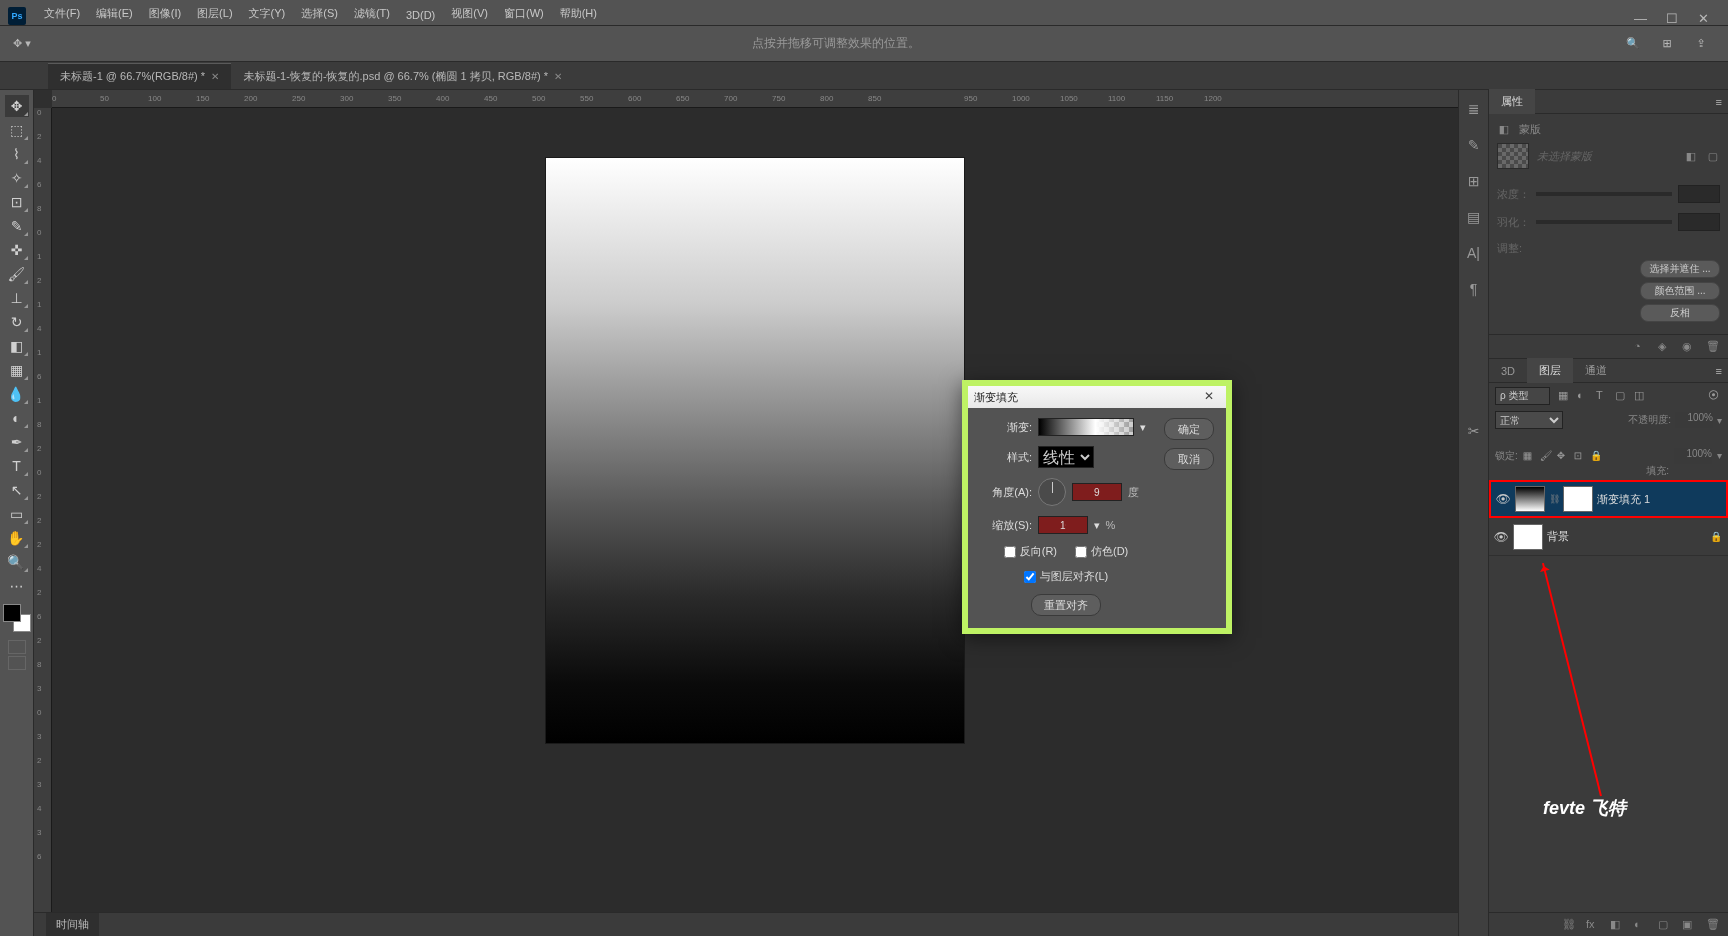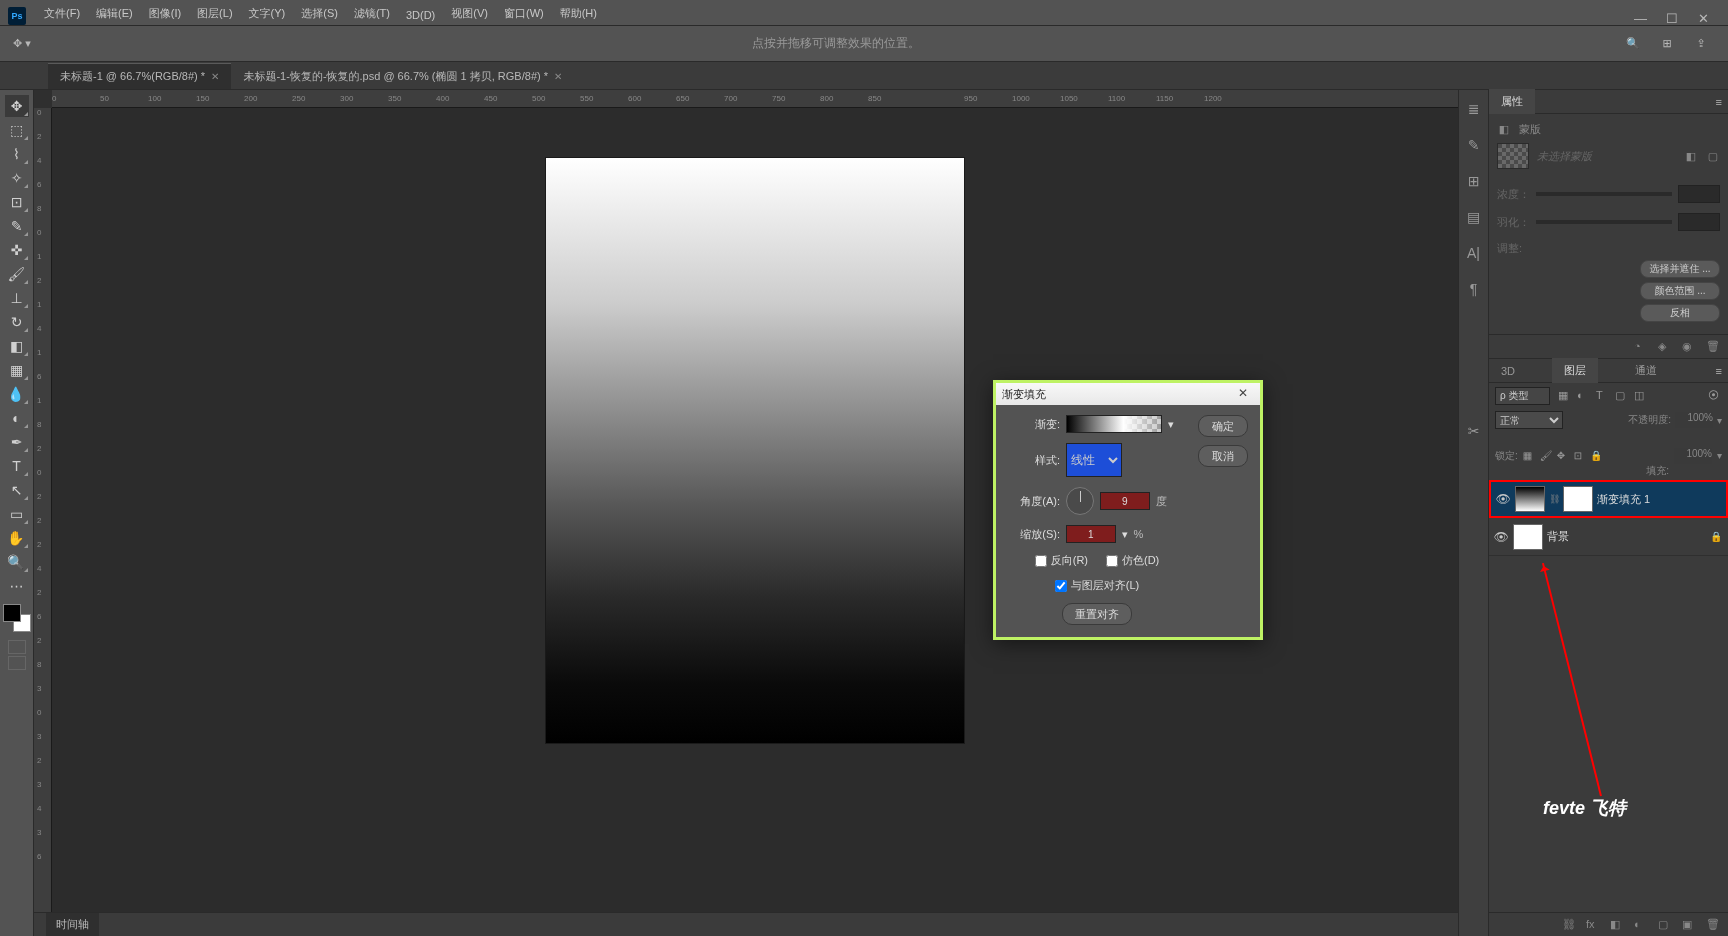--- a/index.html
+++ b/index.html
@@ -53,21 +53,21 @@
 .timeline-tab { height: 24px; background: #3b3b3b; border-top: 1px solid #2a2a2a; display: flex; align-items: center; padding-left: 12px; }
 .timeline-label { padding: 4px 10px; background: #2f2f2f; font-size: 11px; }
 
 
 .right-dock { width: 30px; background: #3f3f3f; display: flex; flex-direction: column; align-items: center; padding-top: 10px; gap: 18px; border-left: 1px solid #2a2a2a; }
 .dock-icon { width: 20px; height: 18px; color: #999; cursor: pointer; display:flex; align-items:center; justify-content:center; font-size:14px; }
 .dock-sep { height: 88px; }
 
 
 .right-panels { width: 240px; background: #3b3b3b; display: flex; flex-direction: column; border-left: 1px solid #2a2a2a; }
-.panel-tabs { height: 24px; display: flex; align-items: center; border-bottom: 1px solid #2a2a2a; gap: 25px; }
+.panel-tabs { height: 24px; display: flex; align-items: center; border-bottom: 1px solid #2a2a2a; }
 .panel-tab { padding: 5px 12px; font-size: 11px; color: #999; cursor: pointer; }
 .panel-tab.active { background: #454545; color: #ddd; }
 .panel-body { padding: 8px; }
 .prop-row { display: flex; align-items: center; gap: 8px; margin-bottom: 6px; font-size: 11px; color: #888; }
 .mask-thumb { width: 32px; height: 26px; background: repeating-conic-gradient(#888 0% 25%, #555 0% 50%) 0/8px 8px; border: 1px solid #222; }
 .mask-thumb.unlinked { opacity: .6; }
 .icon-sm { width: 14px; height: 14px; display:inline-flex; align-items:center; justify-content:center; }
 .prop-sep { height: 10px; }
 .prop-slider-row { display: flex; align-items: center; gap: 6px; color: #666; font-size:11px; }
 .prop-slider { flex: 1; height: 4px; background: #2a2a2a; position: relative; }
@@ -95,29 +95,29 @@
 .layer-thumb { width: 30px; height: 26px; border: 1px solid #666; background: #fff; }
 .layer-thumb.gradient { background: linear-gradient(to bottom, #fff, #000); background-image: repeating-conic-gradient(#ccc 0% 25%, #fff 0% 50%); background-size: 8px 8px; position:relative; }
 .layer-thumb.gradient::after{ content:''; position:absolute; inset:0; background:linear-gradient(to bottom,#000,#fff);}
 .layer-mask-thumb { width: 30px; height: 26px; border: 1px solid #666; background: #fff; }
 .link-icon { width: 10px; color: #888; font-size:9px; }
 .layer-name { flex: 1; font-size: 11px; color: #ddd; }
 .layer-lock { width: 14px; color: #888; font-size:10px; }
 .layers-footer { height: 24px; border-top: 1px solid #2a2a2a; display: flex; align-items: center; justify-content: flex-end; gap: 10px; padding: 0 8px; }
 
 
-.dialog { position: absolute; left: 962px; top: 380px; width: 270px; background: #535353; border: 3px solid #bef264; box-shadow: 0 4px 20px rgba(0,0,0,.5); margin-left: 31px; }
+.dialog { position: absolute; left: 962px; top: 380px; width: 270px; background: #535353; border: 6px solid #bef264; box-shadow: 0 4px 20px rgba(0,0,0,.5); }
 .dialog-title { height: 22px; background: linear-gradient(#f8f8f8,#e8e8e8); color: #222; display: flex; align-items: center; padding: 0 6px; font-size: 11px; }
 .dialog-close { margin-left: auto; width: 16px; height: 16px; color: #444; cursor: pointer; font-size: 12px; }
 .dialog-body { padding: 10px 12px 12px 12px; display: flex; gap: 12px; }
 .dialog-fields { flex: 1; display: flex; flex-direction: column; gap: 10px; }
 .dlg-row { display: flex; align-items: center; gap: 6px; font-size: 11px; color: #ddd; }
 .dlg-label { width: 52px; text-align: right; }
 .gradient-preview { width: 96px; height: 18px; background: linear-gradient(to right, #000, #fff 60%, rgba(255,255,255,0) 100%), repeating-conic-gradient(#999 0% 25%, #ccc 0% 50%) 0/10px 10px; border: 1px solid #222; }
-.dlg-select { width: 56px; height: 34px; background: #1d4ed8; border: 1px solid #222; color: #ccc; font-size: 12px; }
+.dlg-select { width: 56px; height: 22px; background: #000000; border: 1px solid #222; color: #ccc; font-size: 16px; }
 .angle-dial { width: 28px; height: 28px; border-radius: 50%; border: 1px solid #777; background: #4a4a4a; position: relative; }
 .angle-dial::after { content: ''; position: absolute; left: 50%; top: 3px; width: 1px; height: 11px; background: #ccc; transform-origin: bottom; }
 .dlg-input { width: 50px; height: 18px; background: #7f1d1d; border: 1px solid #222; color: #ddd; font-size: 10px; padding: 0 21px; }
 .dlg-unit { color: #bbb; }
 .dlg-check { display: flex; align-items: center; gap: 4px; font-size: 11px; color: #ddd; }
 .dlg-check input { width: 12px; height: 12px; }
 .dlg-btn-col { display: flex; flex-direction: column; gap: 8px; }
 .dlg-btn { width: 50px; height: 22px; background: #5e5e5e; border: 1px solid #3a3a3a; border-radius: 10px; color: #ddd; font-size: 11px; cursor: pointer; }
 
 

